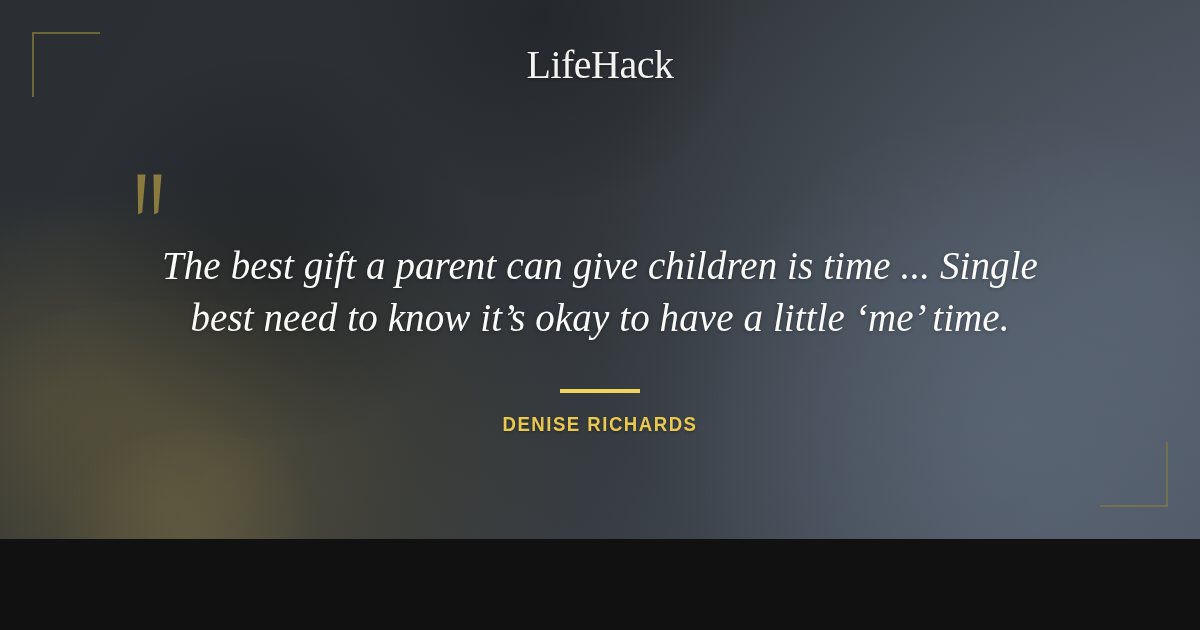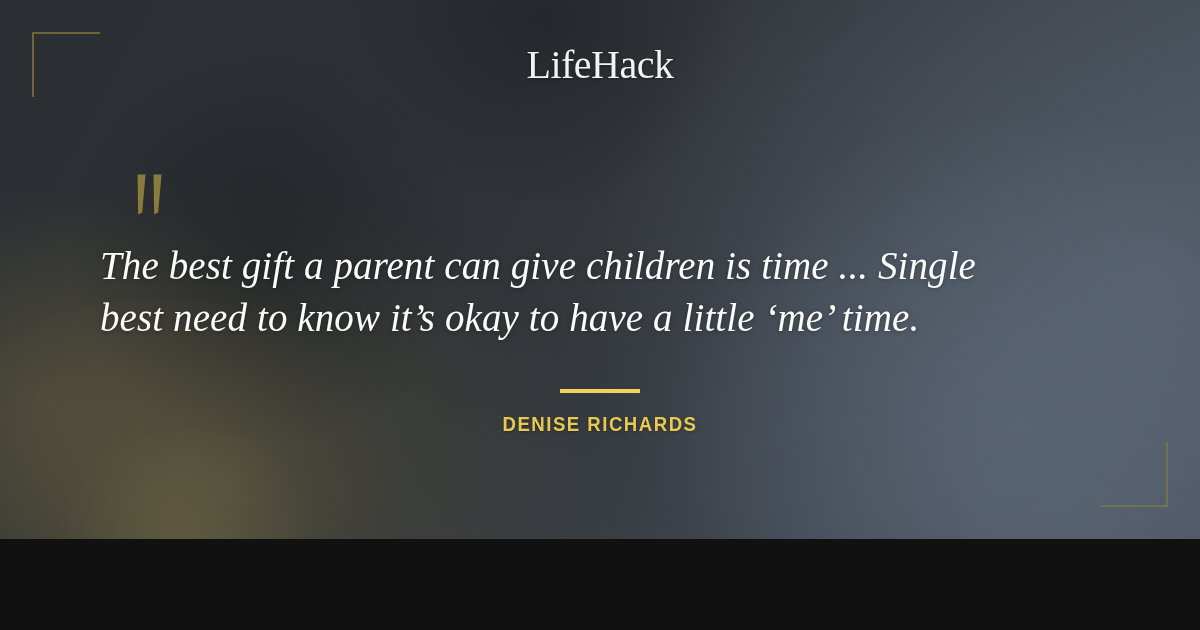--- a/index.html
+++ b/index.html
@@ -97,21 +97,21 @@
     width: 46px;
     height: 48px;
   }
 
   
   .quote-block {
     position: absolute;
     left: 100px;
     top: 240px;
     width: 1000px;
-    text-align: left;
+    text-align: center;
   }
   .quote-text {
     font-family: "Liberation Serif", "DejaVu Serif", serif;
     font-style: italic;
     font-size: 39px;
     line-height: 52px;
     color: #fbfbfa;
     letter-spacing: 0.1px;
     margin: 0;
     text-shadow: 0 1px 4px rgba(0,0,0,0.30);

